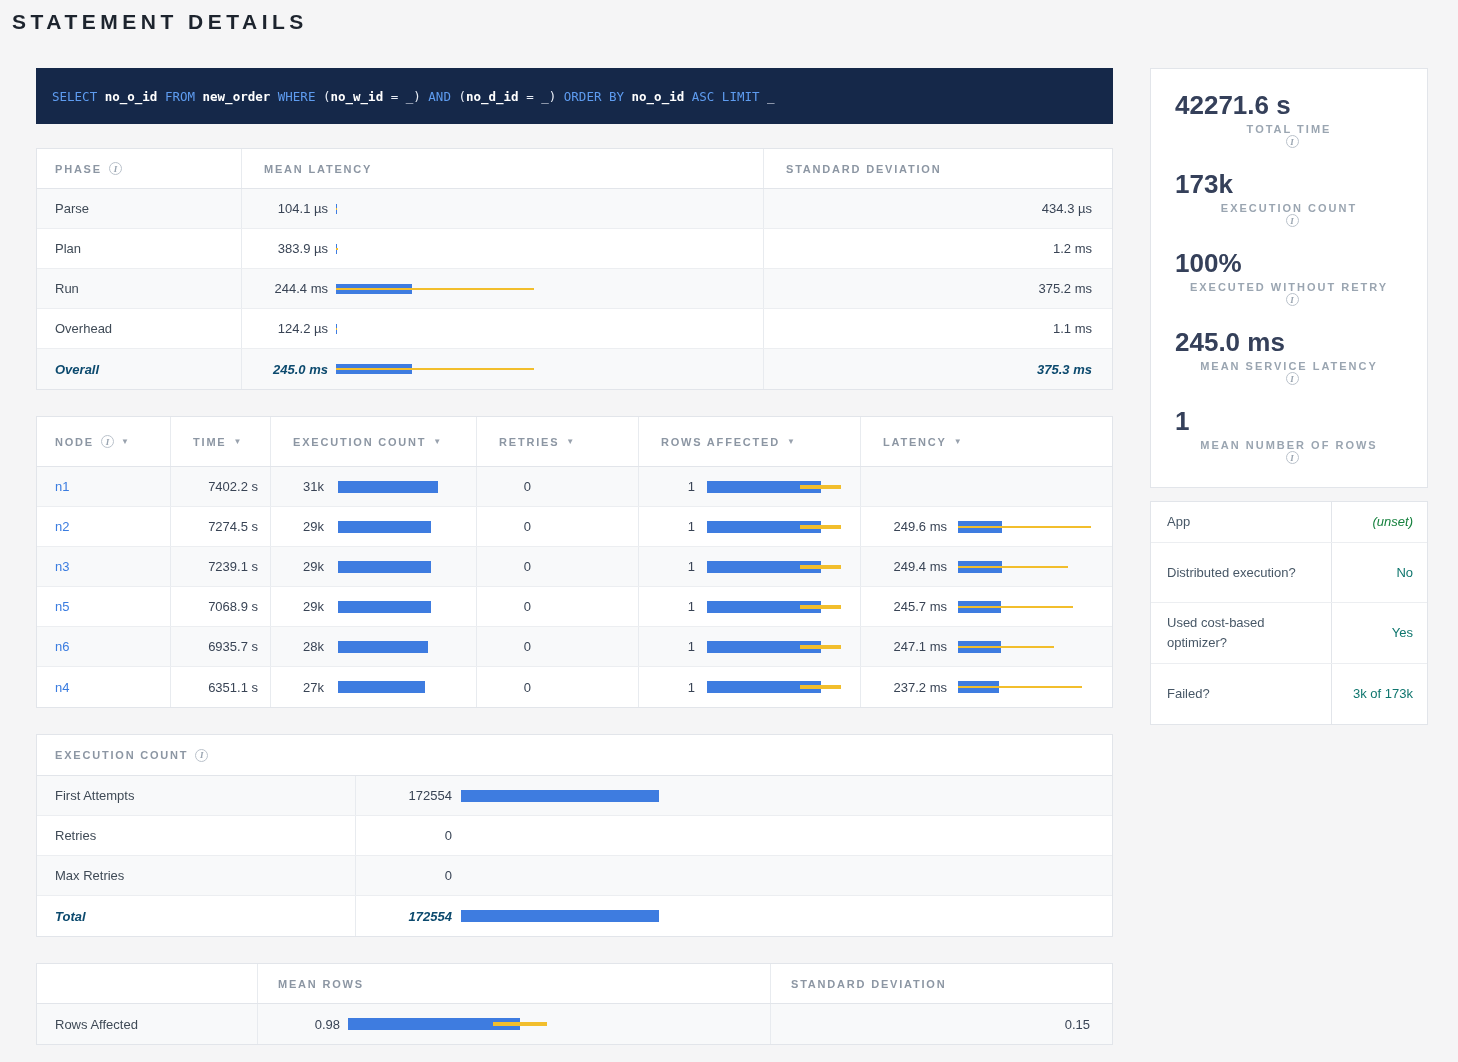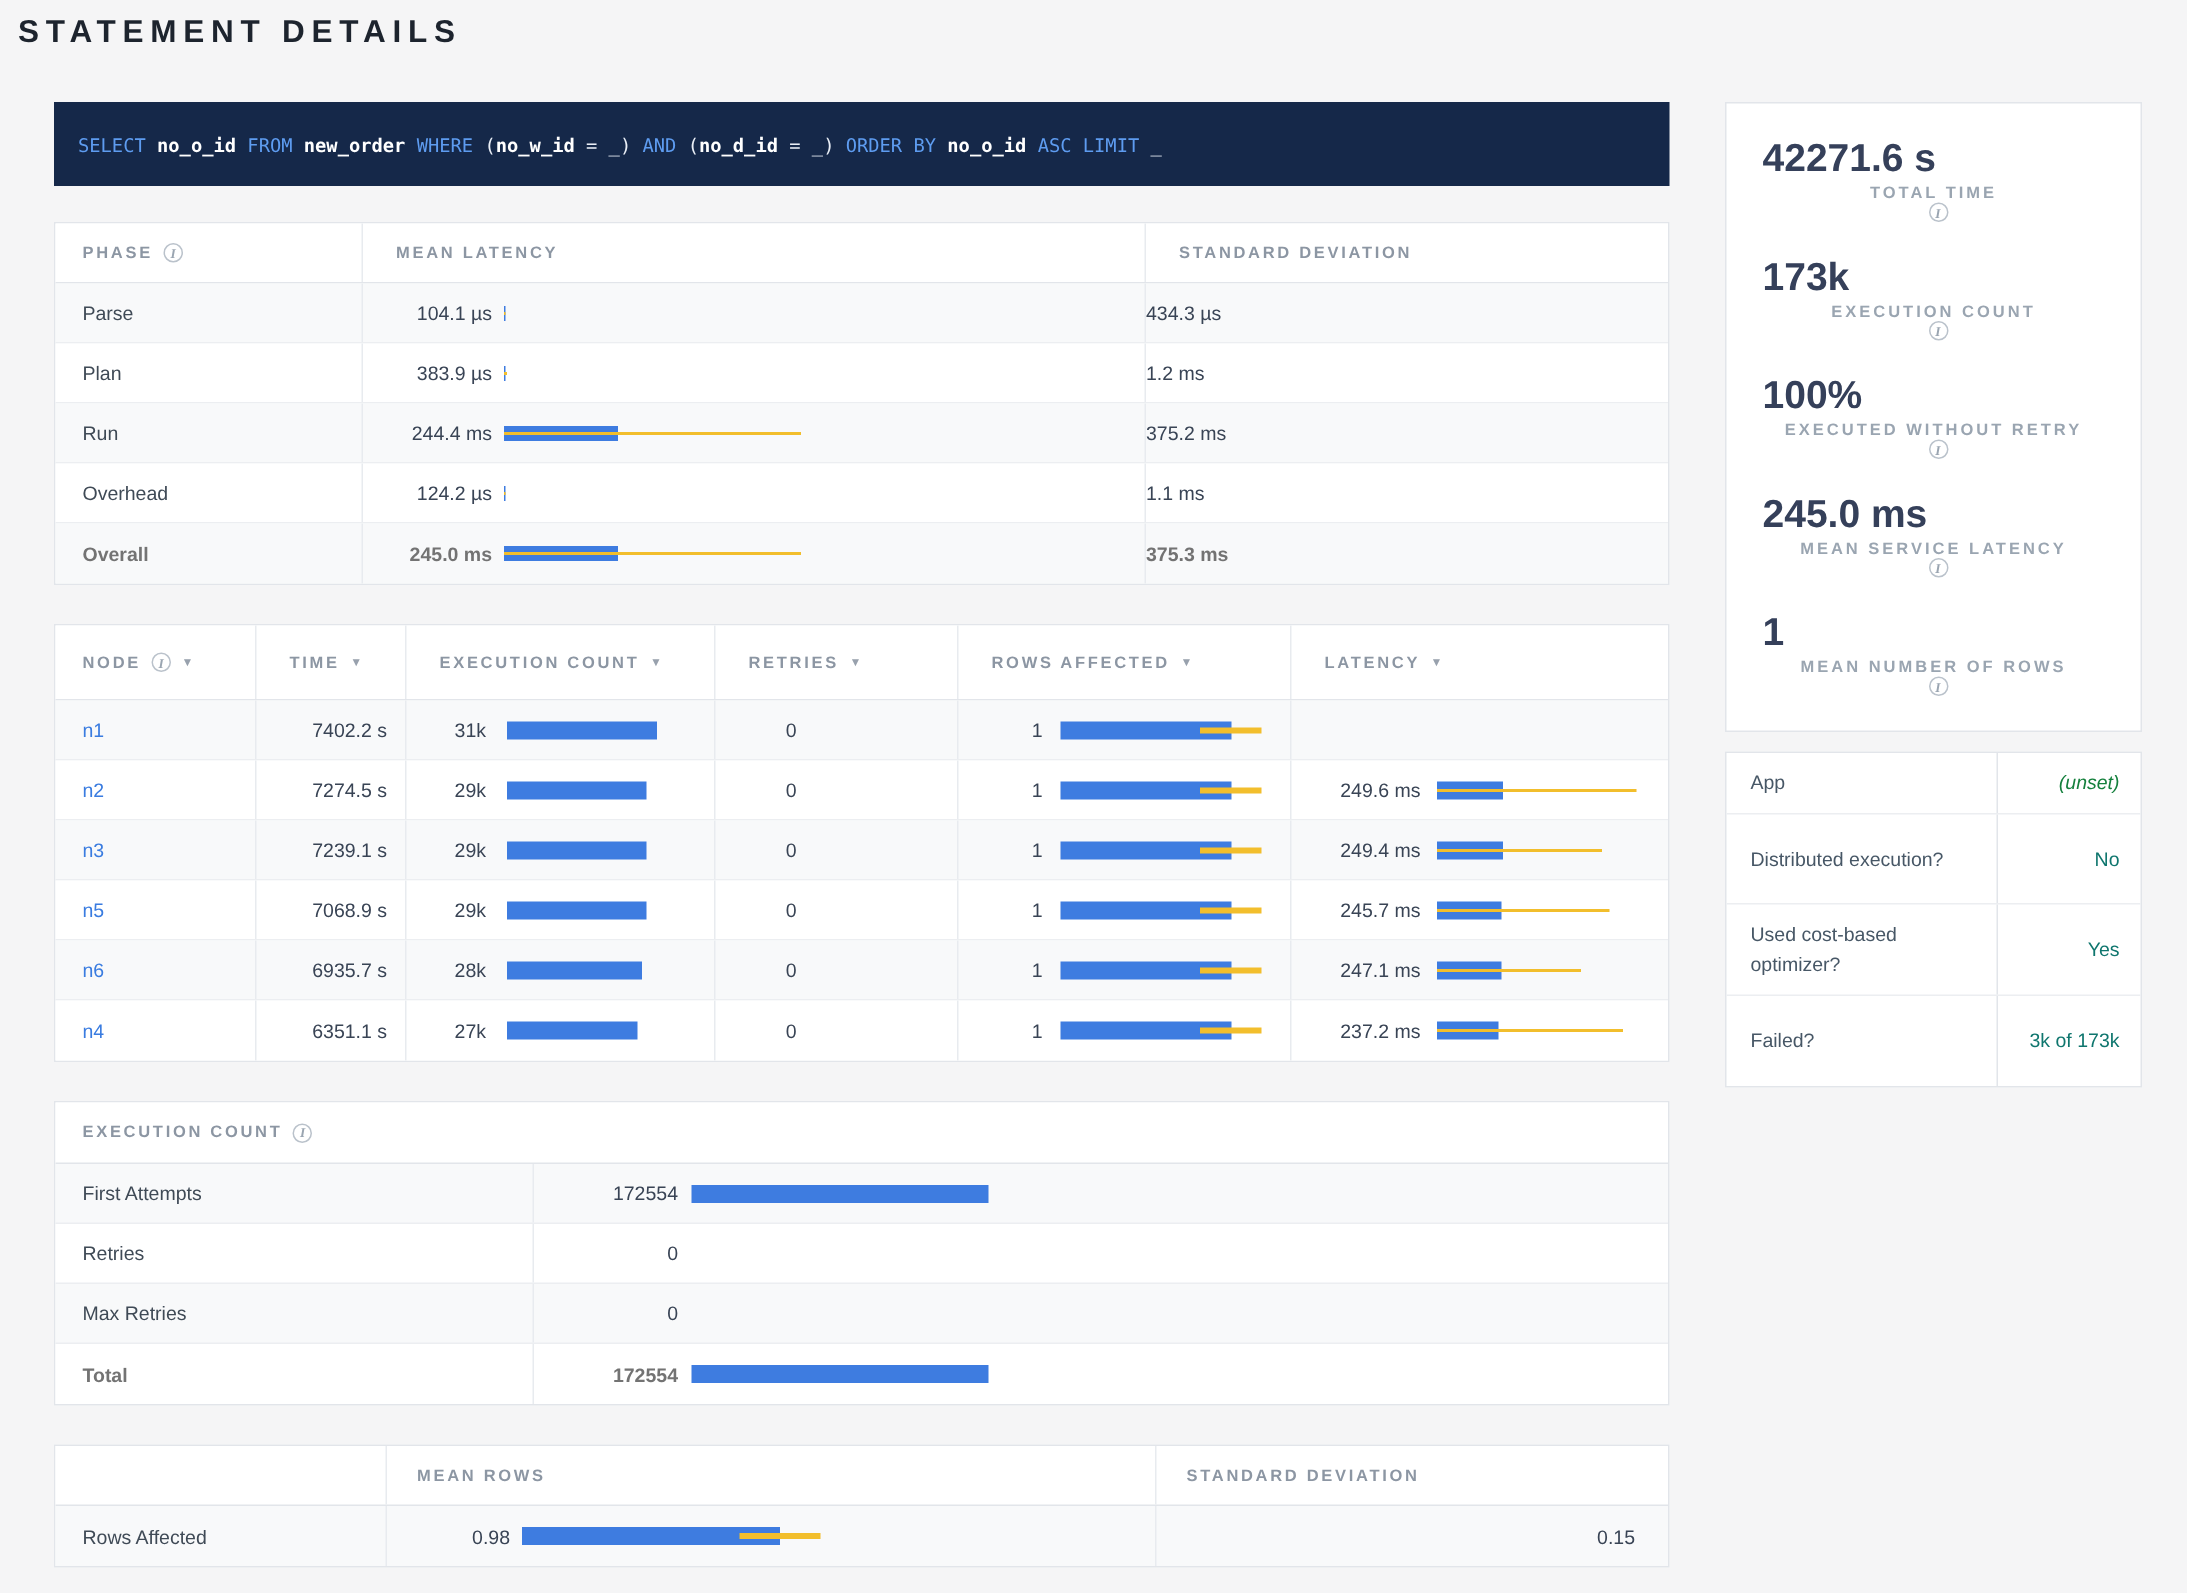--- a/index.html
+++ b/index.html
@@ -40,21 +40,21 @@
   .tbl { margin-bottom: 26px; }
   .thead { display: flex; border-bottom: 1px solid #e2e5ea; background: #fff; }
   .th {
     display: flex; align-items: center;
     font-size: 11px; font-weight: 700; letter-spacing: 1.8px;
     color: #8c96a3; text-transform: uppercase;
   }
   .tr { display: flex; align-items: center; height: 40px; background: #fff; border-bottom: 1px solid #eceef1; }
   .tr:last-child { border-bottom: none; }
   .tr.alt { background: #f8f9fa; }
-  .tr.bold .cell-text, .tr.bold .num { font-weight: 700; color: #737373; }
+  .tr.bold .cell-text, .tr.bold .num { font-weight: 700; color: #0c4a6e; font-style: italic; }
   .td { display: flex; align-items: center; height: 100%; font-size: 13px; color: #3f4a56; }
   .num { display: inline-block; text-align: right; color: #394455; flex: 0 0 auto; }
   .colsep { border-right: 1px solid #e8ebef; }
 
   
   .info {
     display: inline-flex; align-items: center; justify-content: center;
     width: 13px; height: 13px; flex: 0 0 auto;
     border: 1px solid #bac2cb; border-radius: 50%;
     font-size: 9px; font-style: italic; font-weight: 700;
@@ -71,21 +71,21 @@
   .bar.sm .bar-whisker { top: 4px; }
   .bar.thick .bar-whisker { top: 4px; height: 4px; }
 
   
   .pt-phase { width: 205px; padding-left: 18px; }
   .pt-mean  { width: 522px; }
   .pt-mean .num { width: 66px; margin-left: 20px; }
   .pt-mean .bar { width: 200px; margin-left: 8px; }
   .pt-std   { width: 348px; }
   .th.pt-mean, .th.pt-std { padding-left: 22px; }
-  .td.pt-std { padding-right: 20px; }
+  .td.pt-std { justify-content: flex-end; padding-right: 20px; }
   .phase-head-h { height: 40px; }
 
   
   .node-head-h { height: 50px; }
   .nt-node { width: 134px; padding-left: 18px; }
   .nt-time { width: 100px; }
   .td.nt-time { justify-content: flex-end; padding-right: 12px; }
   .th.nt-time { padding-left: 22px; }
   .nt-exec { width: 206px; }
   .nt-exec .num { width: 35px; margin-left: 18px; }

